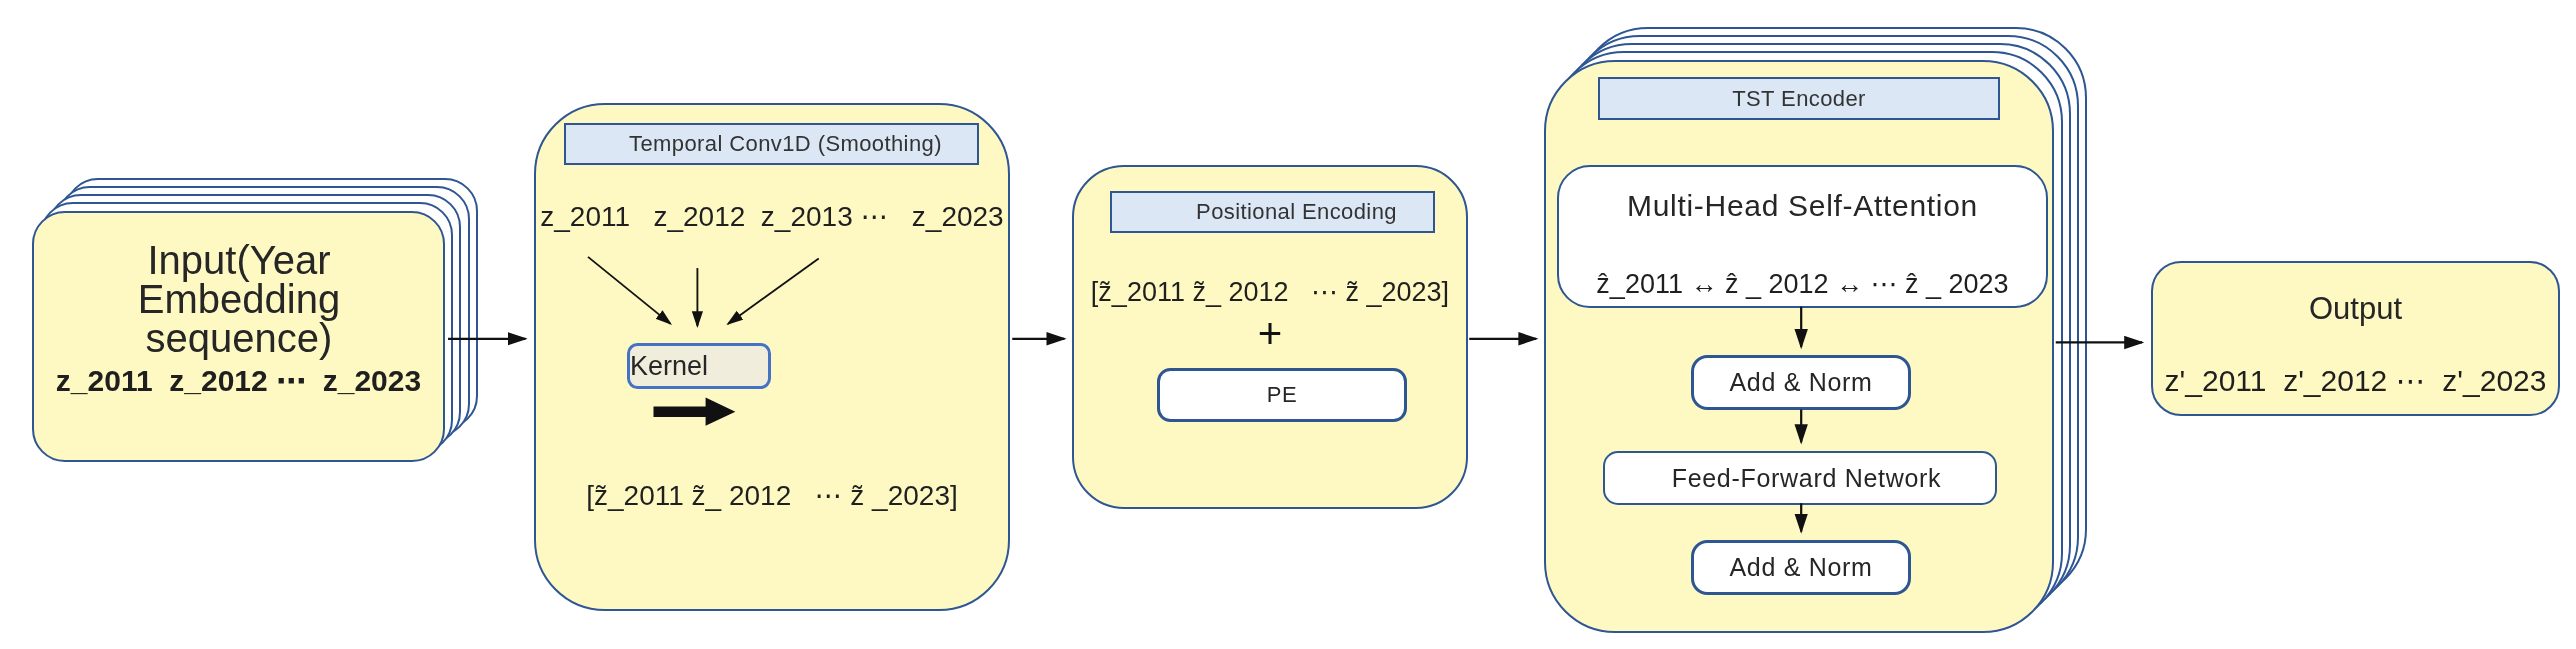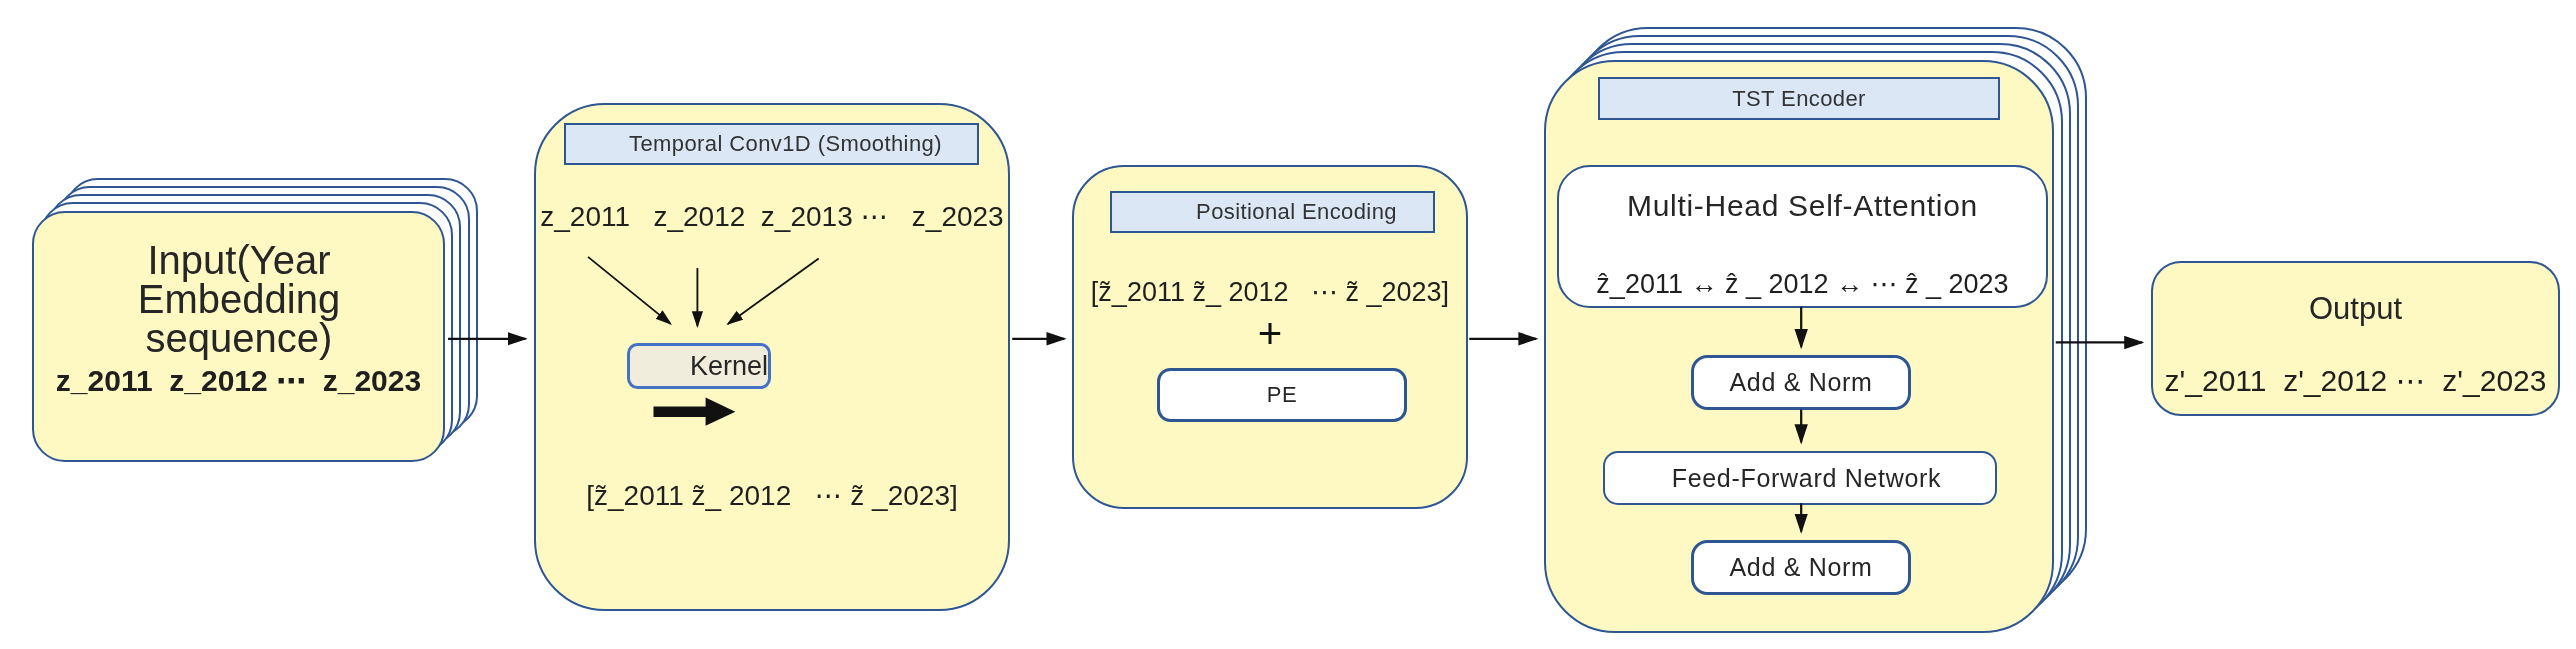--- a/index.html
+++ b/index.html
@@ -31,21 +31,21 @@
       <div class="label-center" style="top:28px;font-size:40px;line-height:39px;width:335px;left:50%;margin-left:-167px;">Input(Year Embedding sequence)</div>
       <div class="label-center formula" style="top:150px;font-size:30px;font-weight:bold;">z_2011  z_2012 ⋯  z_2023</div>
     </div>
   </div>
 
   <div class="card" style="left:534px;top:103px;width:476px;height:508px;border-radius:71px;">
     <div class="titlebar" style="left:28px;top:18px;width:415px;height:42px;padding-left:28px;">Temporal Conv1D (Smoothing)</div>
     <div class="label-center formula" style="top:95px;">z_2011   z_2012  z_2013 ⋯   z_2023</div>
     <div style="position:absolute;left:91px;top:238px;width:144px;height:46px;border-radius:10.4px;
                 background:var(--kernel-fill,#f1eddc);border:3px solid var(--kernel-border,#4472c4);
-                box-sizing:border-box;display:flex;align-items:center;justify-content:flex-end;">
+                box-sizing:border-box;display:flex;align-items:center;justify-content:flex-start;">
       <span style="font-size:27px;">Kernel</span>
     </div>
     <div class="label-center formula" style="top:374px;">[z̃_2011 z̃_ 2012   ⋯ z̃ _2023]</div>
   </div>
 
   <div class="card" style="left:1072px;top:165px;width:396px;height:344px;border-radius:52px;">
     <div class="titlebar" style="left:36px;top:24px;width:325px;height:42px;padding-left:48px;">Positional Encoding</div>
     <div class="label-center formula" style="top:109px;font-size:27px;">[z̃_2011 z̃_ 2012   ⋯ z̃ _2023]</div>
     <div class="label-center" style="top:146px;font-size:42px;line-height:42px;font-weight:500;color:#111;">+</div>
     <div style="position:absolute;left:83px;top:201px;width:250px;height:54px;border-radius:13.4px;

